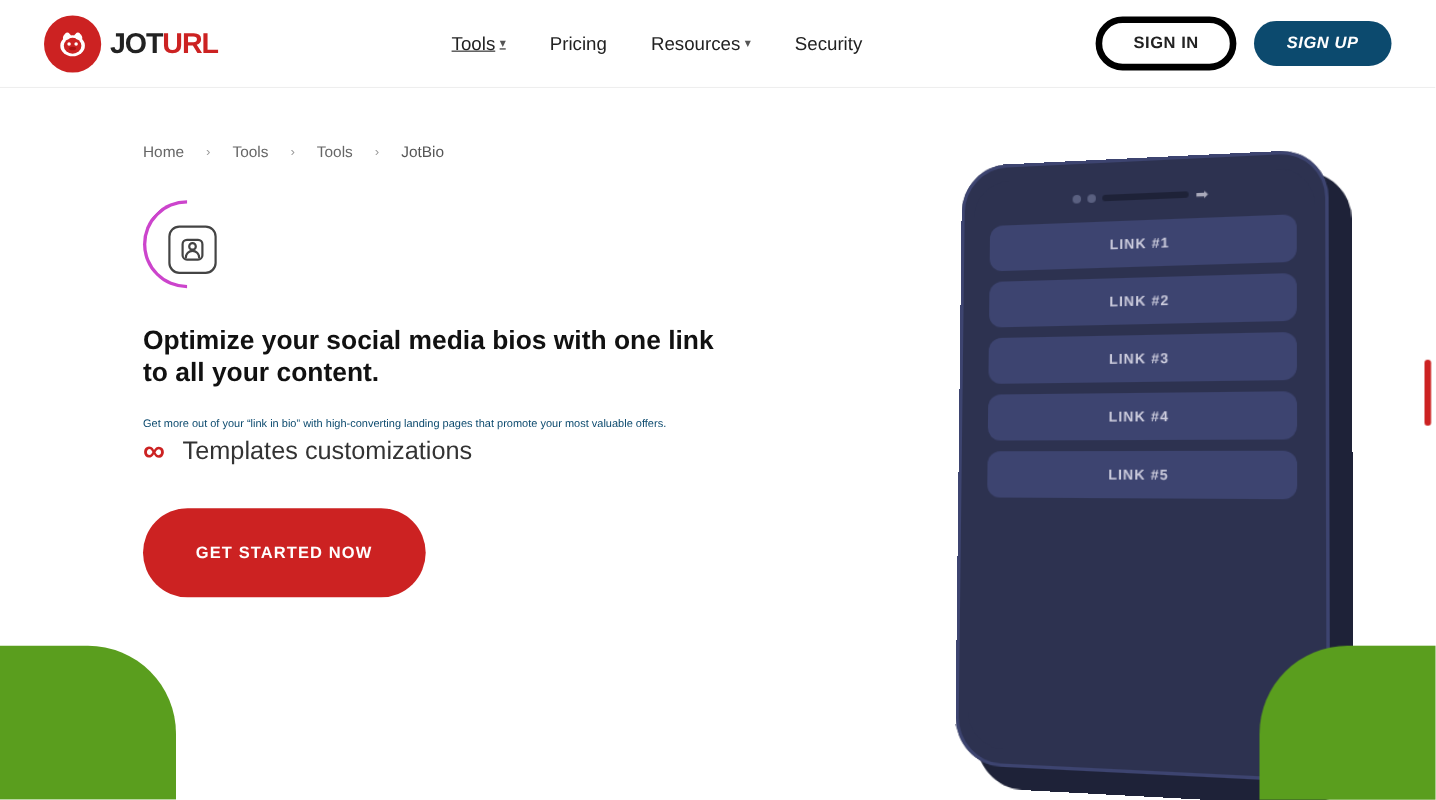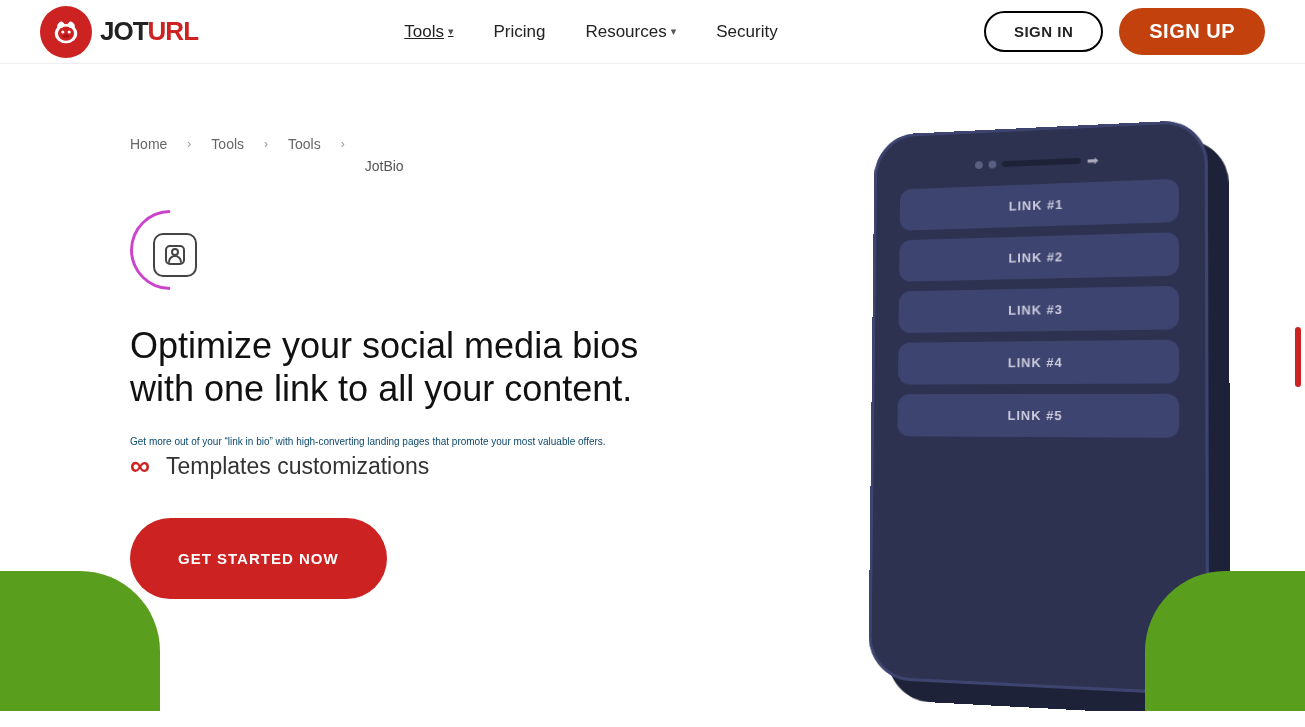--- a/index.html
+++ b/index.html
@@ -4,21 +4,21 @@
   <style>
     * { margin: 0; padding: 0; box-sizing: border-box; }
     body { font-family: 'Arial', sans-serif; background: #fff; overflow-x: hidden; width: 1305px; min-height: 727px; position: relative; }
 
     
     header {
       display: flex;
       align-items: center;
       justify-content: space-between;
       padding: 0 40px;
-      height: 64px;
+      height: 80px;
       border-bottom: 1px solid #eee;
       background: #fff;
     }
 
     .logo {
       display: flex;
       align-items: center;
       gap: 8px;
       text-decoration: none;
     }
@@ -74,41 +74,42 @@
       color: #555;
     }
 
     .header-actions {
       display: flex;
       align-items: center;
       gap: 16px;
     }
 
     .btn-signin {
-      border: 2px solid #000000;
+      border: 6px solid #000000;
       background: #fff;
       color: #222;
       font-weight: 700;
       font-size: 15px;
       padding: 10px 28px;
       border-radius: 50px;
       cursor: pointer;
       letter-spacing: 0.5px;
     }
 
     .btn-signup {
-      background: #c2410c;
+      background: #0c4a6e;
       color: #fff;
       font-weight: 700;
-      font-size: 20px;
+      font-size: 15px;
       padding: 12px 30px;
       border-radius: 50px;
       cursor: pointer;
       border: none;
       letter-spacing: 0.5px;
+      font-style: italic;
     }
 
     
     main {
       display: flex;
       position: relative;
       padding: 40px 40px 0 130px;
       min-height: 647px;
       overflow: hidden;
     }
@@ -134,21 +135,20 @@
       text-decoration: none;
     }
 
     .breadcrumb .sep {
       color: #999;
       font-size: 12px;
     }
 
     .breadcrumb .current {
       color: #555;
-      margin-top: 44px;
     }
 
     
     .icon-container {
       position: relative;
       width: 90px;
       height: 90px;
       margin-bottom: 24px;
     }
 
@@ -175,22 +175,22 @@
       border: 2px solid #444;
       border-radius: 10px;
       display: flex;
       align-items: center;
       justify-content: center;
       font-size: 22px;
       color: #444;
     }
 
     .main-heading {
-      font-size: 36px;
-      font-weight: 400;
+      font-size: 24px;
+      font-weight: 700;
       color: #111;
       line-height: 1.2;
       margin-bottom: 24px;
       max-width: 520px;
     }
 
     .sub-text {
       font-size: 10px;
       color: #0c4a6e;
       line-height: 1.6;

